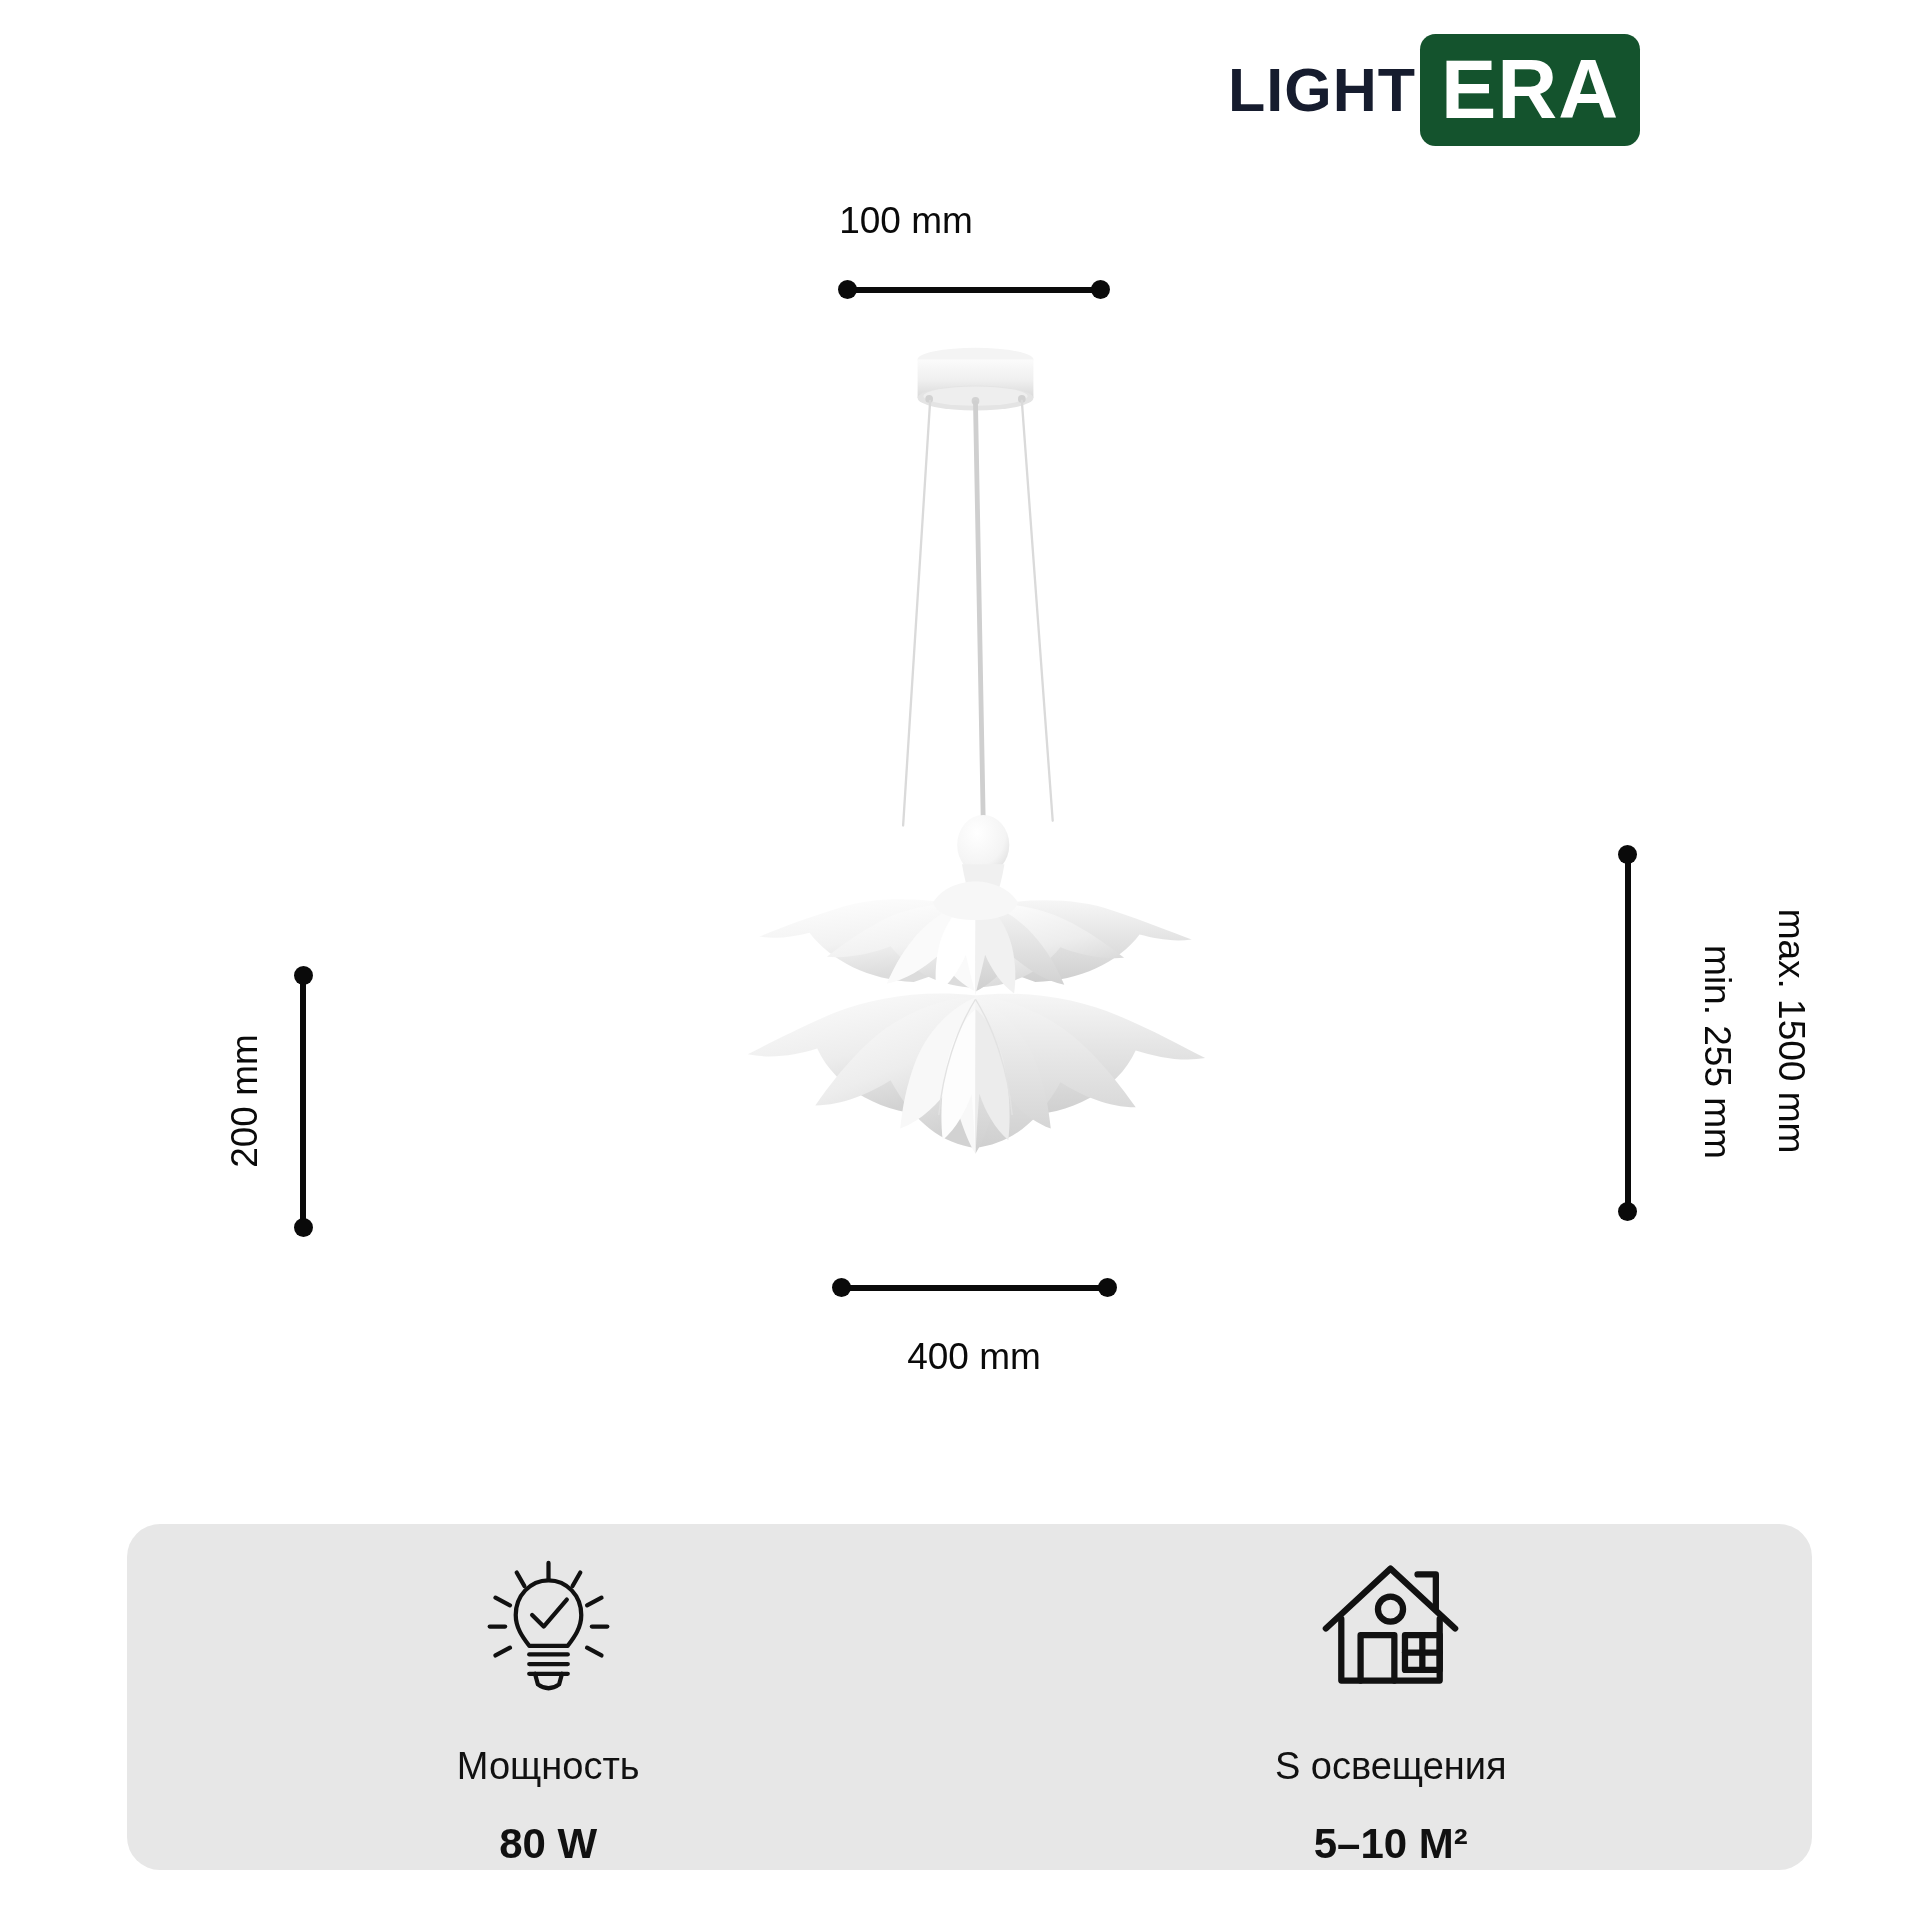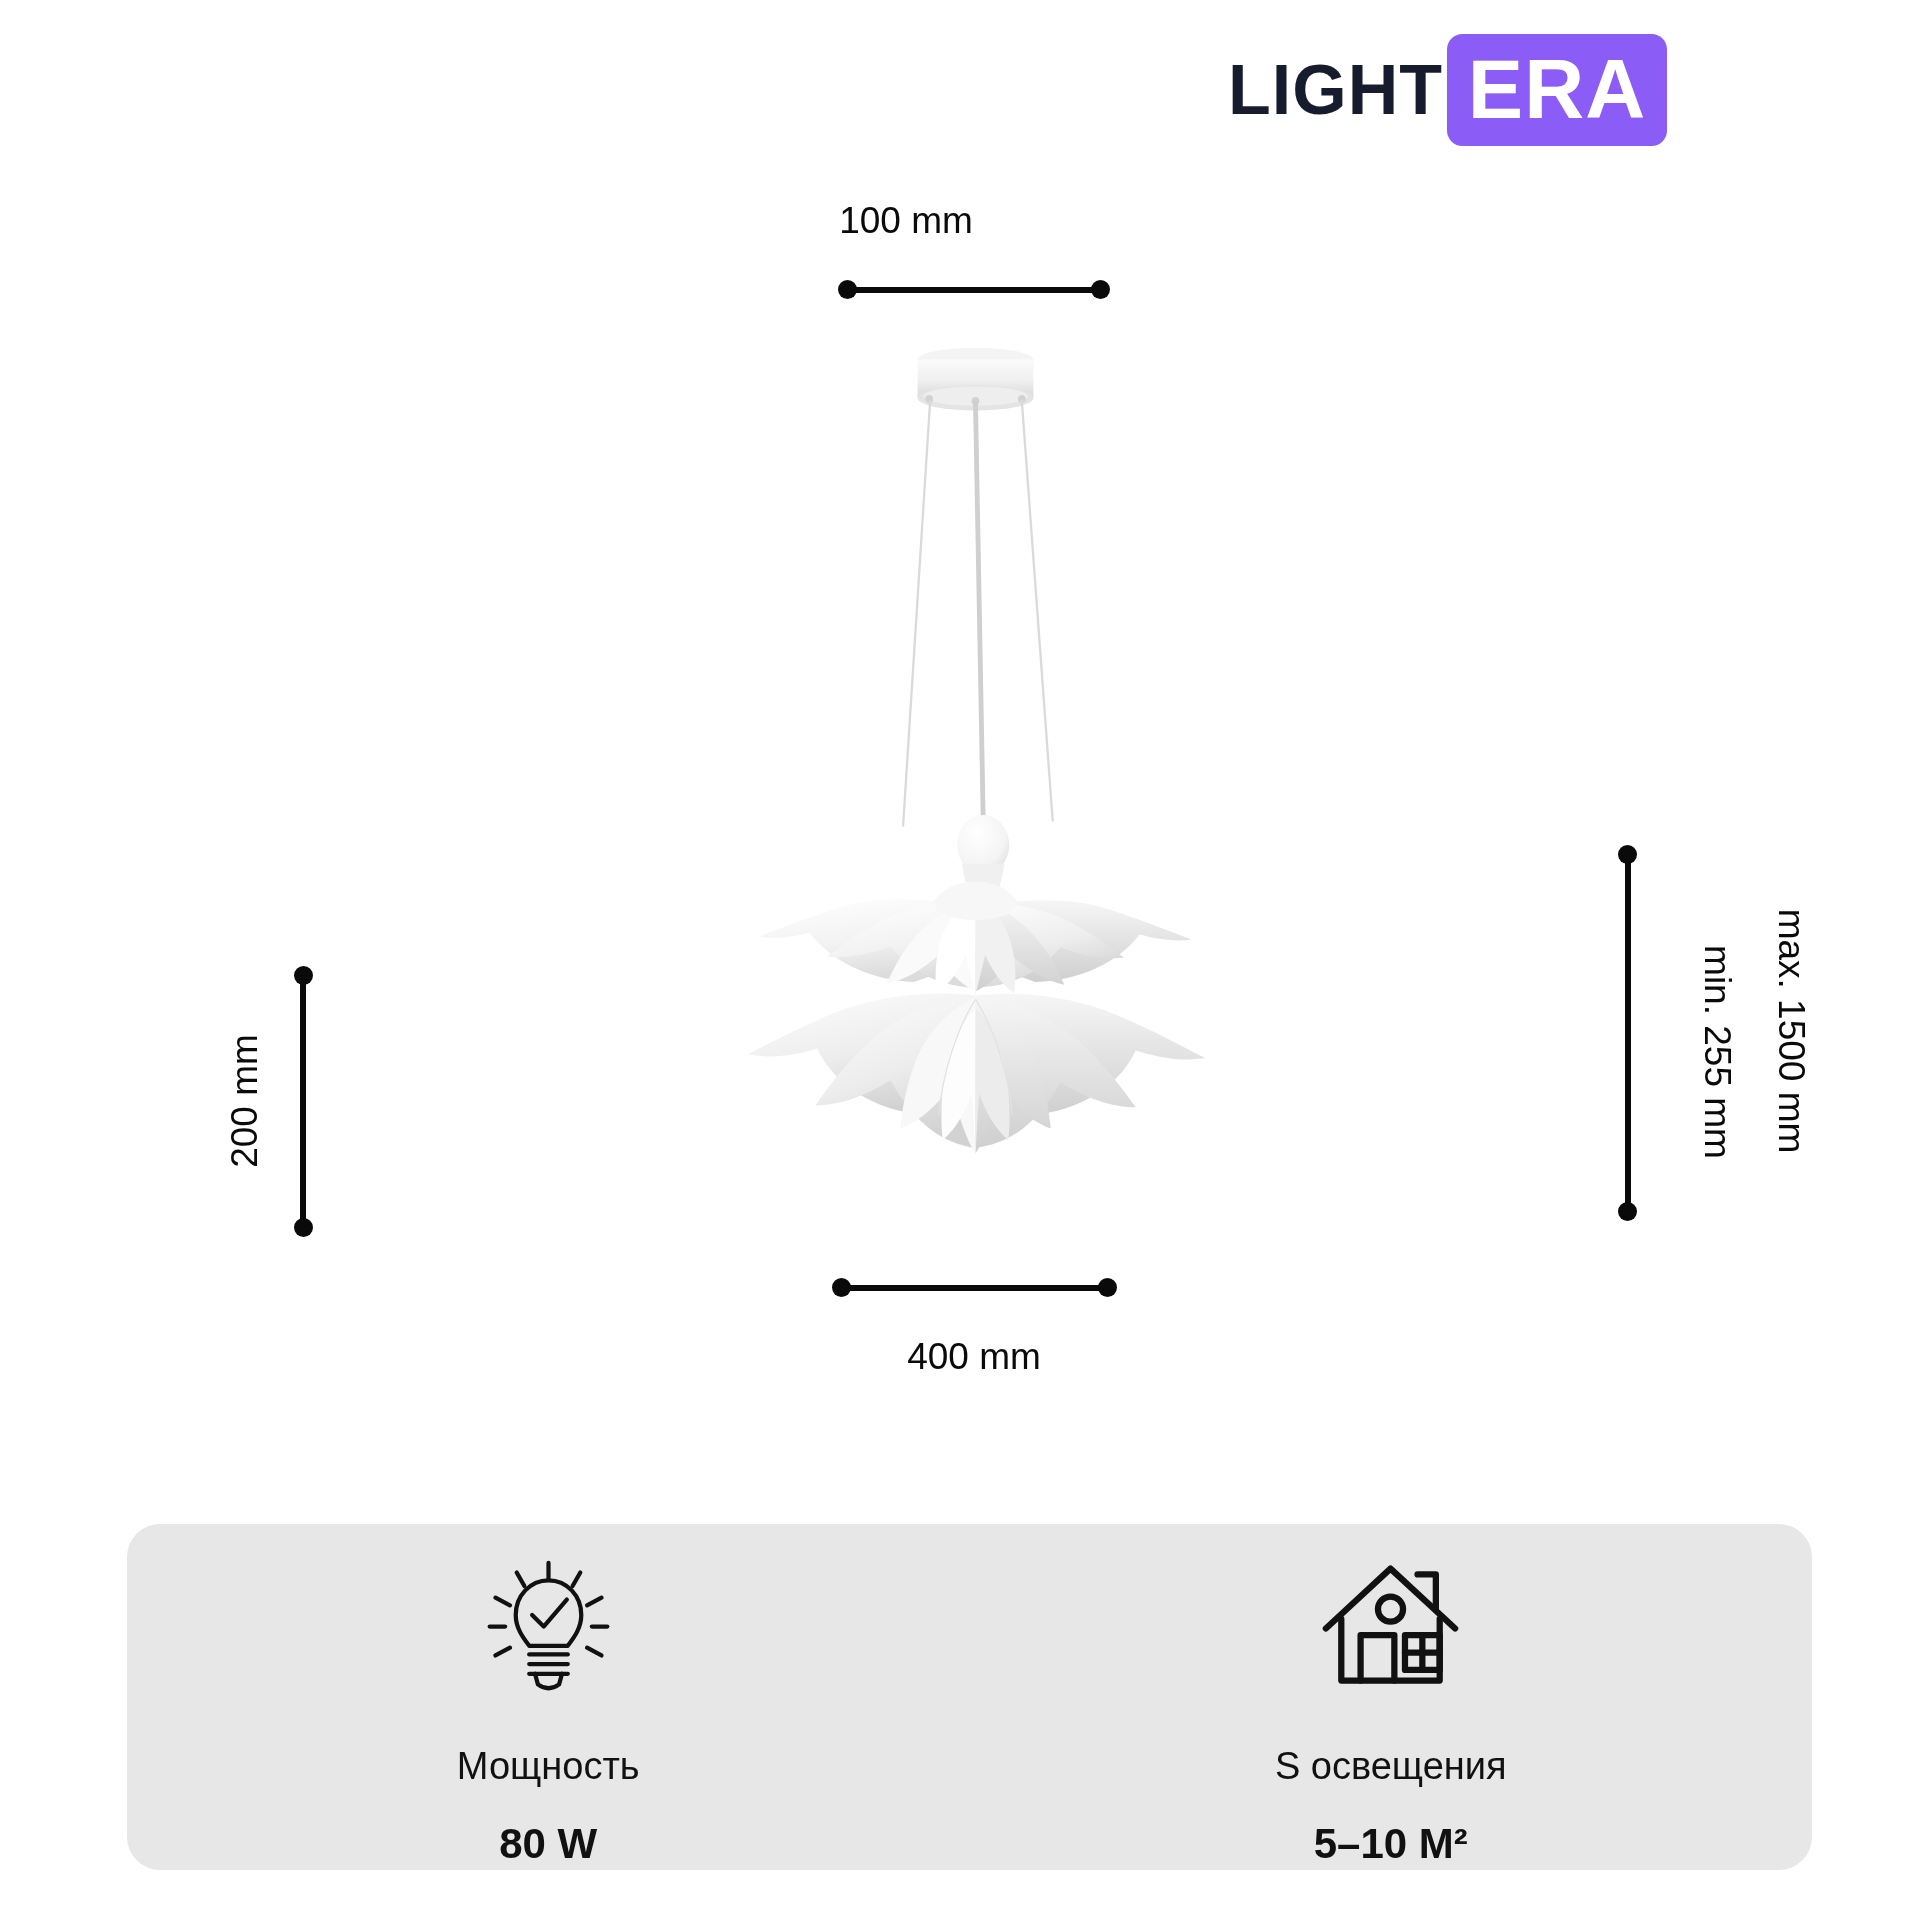--- a/index.html
+++ b/index.html
@@ -21,28 +21,28 @@
     position: absolute;
     left: 1228px;
     top: 37px;
     display: flex;
     align-items: center;
     height: 106px;
   }
   #logo-light {
     font-family: "Liberation Sans", sans-serif;
     font-weight: 700;
-    font-size: 70px;
+    font-size: 61px;
     letter-spacing: 1px;
     color: #161C2E;
     line-height: 1;
     padding-right: 3.9px;
   }
   #logo-era-box {
-    background: #8b5cf6;
+    background: #14532d;
     border-radius: 15.4px;
     padding: 13.5px 21px 15.4px 21px;
     display: flex;
     align-items: center;
   }
   #logo-era {
     font-family: "Liberation Sans", sans-serif;
     font-weight: 700;
     font-size: 83px;
     letter-spacing: 1px;

